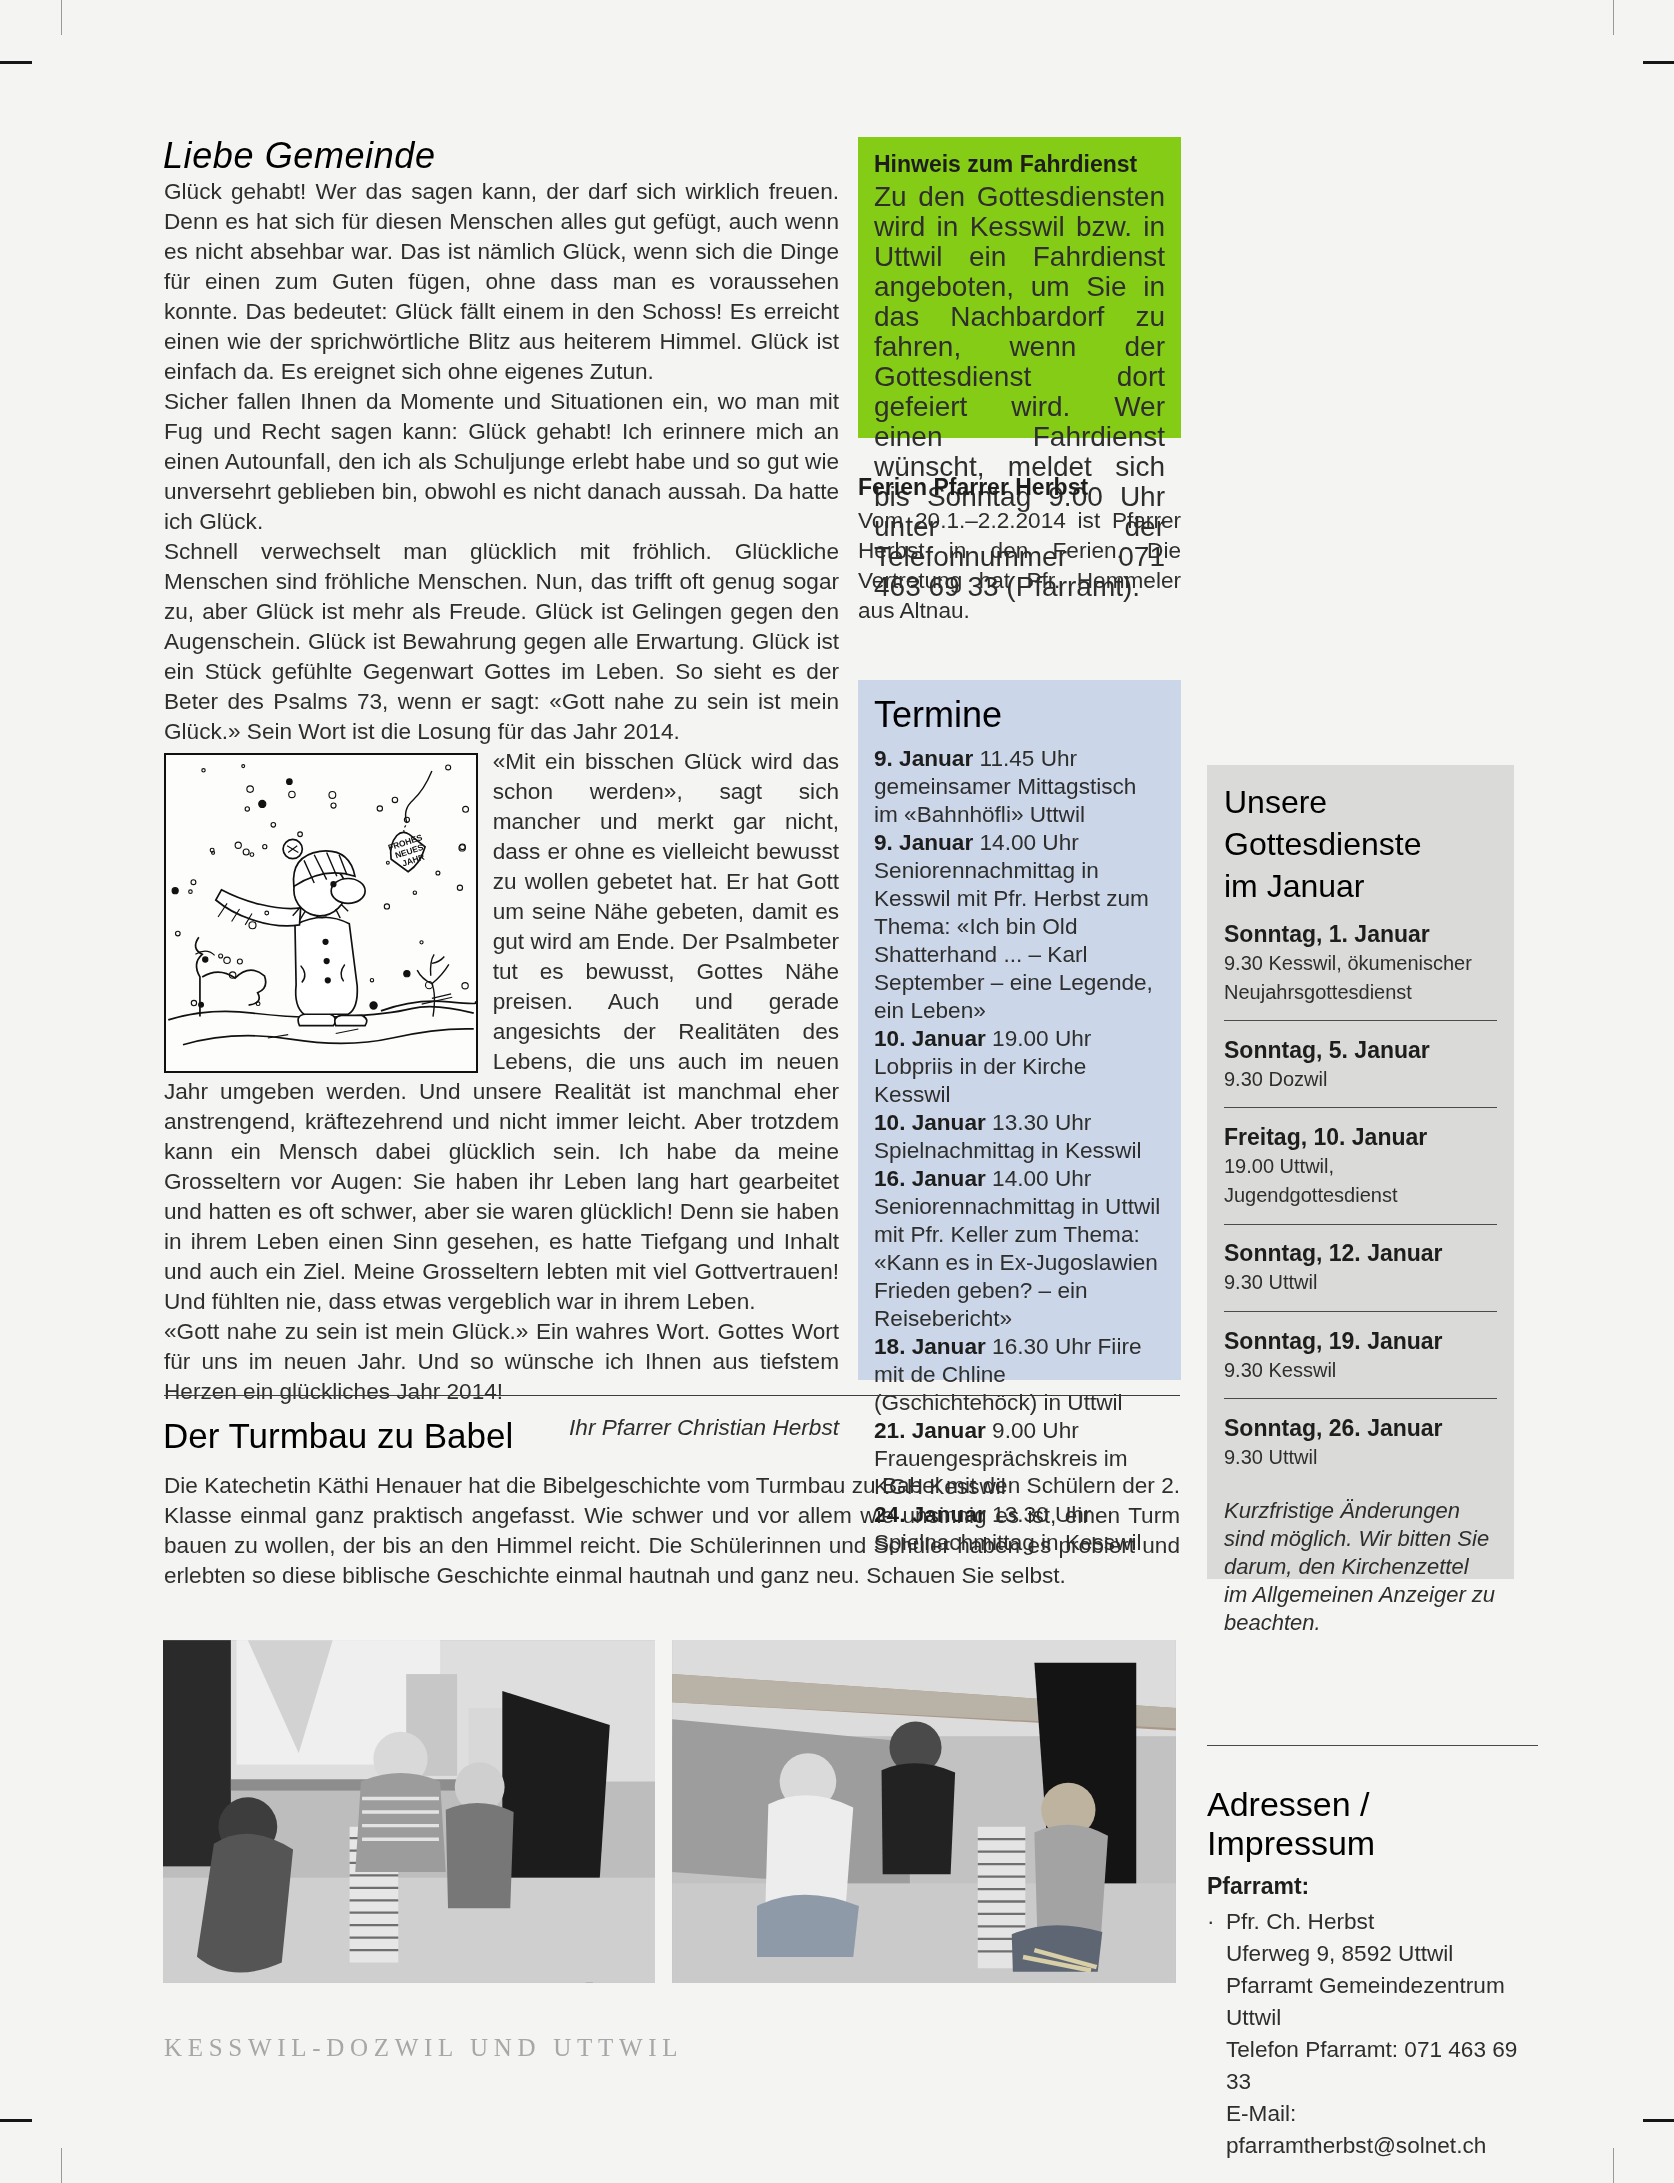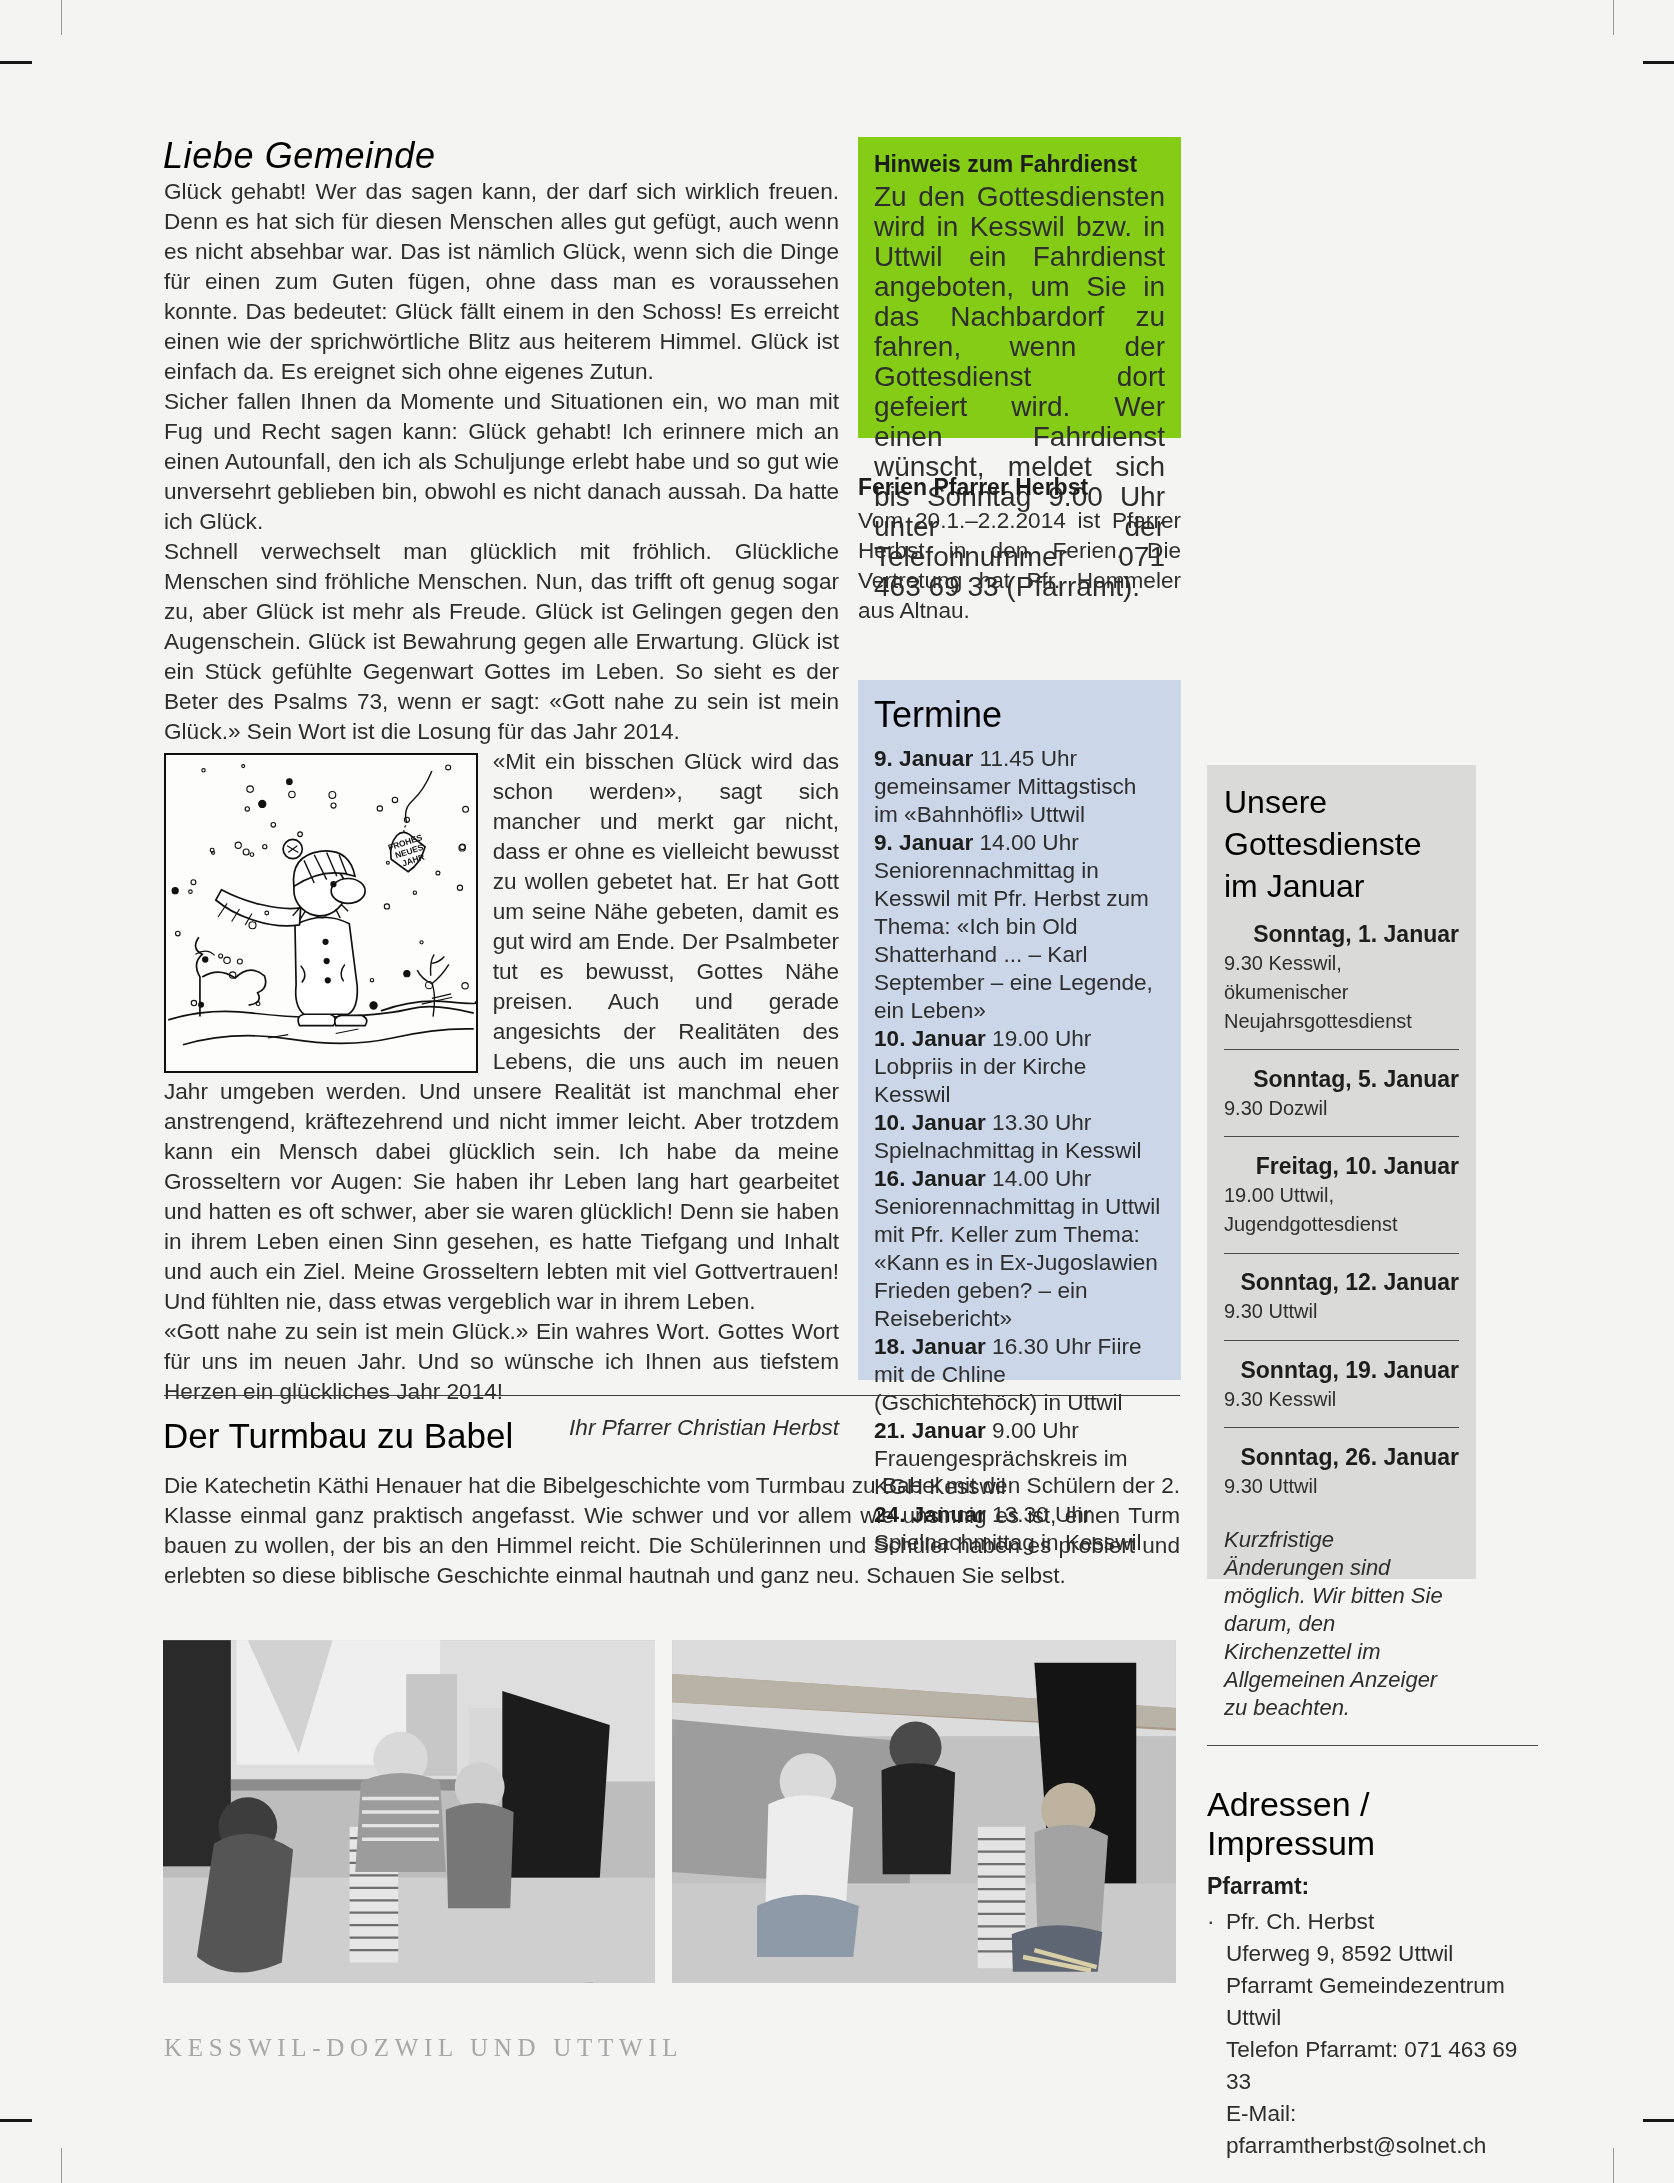--- a/index.html
+++ b/index.html
@@ -27,21 +27,21 @@
   .article p{margin:0;}
   .signature{text-align:right;font-style:italic;margin-top:5.7px;}
   .boxgray{background:#84cc16;}
   .boxblue{background:#ccd6e9;}
   .boxgray2{background:#dadad8;}
   .smalltitle{font-weight:bold;font-size:23px;margin:0 0 4.5px 0;color:#1d1d1b;}
   .boxbody{font-size:28px;line-height:30px;text-align:justify;margin:0;}
   .plainbody{font-size:22.6px;line-height:30px;margin:0;}
   .t-item{font-size:22.6px;line-height:28px;margin:0;}
   .t-item b{color:#1d1d1b;}
-  .g-day{font-weight:bold;font-size:23px;line-height:29px;color:#1d1d1b;text-align:right;}
+  .g-day{font-weight:bold;font-size:23px;line-height:29px;color:#1d1d1b;}
   .g-detail{font-size:20px;line-height:29px;}
   .g-sep{border:0;border-top:1.1px solid #4a4a4a;margin:13.6px 0 14.7px 0;}
   .g-note{font-style:italic;font-size:22px;line-height:28px;margin-top:25px;}
   .a-line{font-size:22.6px;line-height:32px;padding-left:19px;}
   .a-first{padding-left:0;}
   .a-bullet{display:inline-block;width:19px;}
   .rule{height:1.1px;background:#3c3c3c;}
   .cartoon{
     float:left;width:310px;height:316px;
     border:2.3px solid #101010;background:#fdfdfc;
@@ -195,21 +195,21 @@
   <p class="t-item"><b>9. Januar</b> <span>11.45 Uhr gemeinsamer Mittagstisch im «Bahnhöfli» Uttwil</span></p>
   <p class="t-item"><b>9. Januar</b> <span>14.00 Uhr Seniorennachmittag in Kesswil mit Pfr. Herbst zum Thema: «Ich bin Old Shatterhand ... – Karl September – eine Legende, ein Leben»</span></p>
   <p class="t-item"><b>10. Januar</b> <span>19.00 Uhr Lobpriis in der Kirche Kesswil</span></p>
   <p class="t-item"><b>10. Januar</b> <span>13.30 Uhr Spielnachmittag in Kesswil</span></p>
   <p class="t-item"><b>16. Januar</b> <span>14.00 Uhr Seniorennachmittag in Uttwil mit Pfr. Keller zum Thema: «Kann es in Ex-Jugoslawien Frieden geben? – ein Reisebericht»</span></p>
   <p class="t-item"><b>18. Januar</b> <span>16.30 Uhr Fiire mit de Chline (Gschichtehöck) in Uttwil</span></p>
   <p class="t-item"><b>21. Januar</b> <span>9.00 Uhr Frauengesprächskreis im KGH Kesswil</span></p>
   <p class="t-item"><b>24. Januar</b> <span>13.30 Uhr Spielnachmittag in Kesswil</span></p>
 </div>
 
-<div class="abs boxgray2" style="left:1207px;top:765px;width:269px;height:814px;box-sizing:border-box;padding:16px 17px;">
+<div class="abs boxgray2" style="left:1207px;top:765px;width:307px;height:814px;box-sizing:border-box;padding:16px 17px;">
   <h2 class="h-blue h-gottes"><span>Unsere Gottesdienste</span><br><span>im Januar</span></h2>
   <div style="height:12.5px;"></div>
   <div class="g-entry">
     <div class="g-day">Sonntag, 1. Januar</div>
     <div class="g-detail">9.30 Kesswil, ökumenischer Neujahrsgottesdienst</div>
   </div>
   <hr class="g-sep">
   <div class="g-entry">
     <div class="g-day">Sonntag, 5. Januar</div>
     <div class="g-detail">9.30 Dozwil</div>

